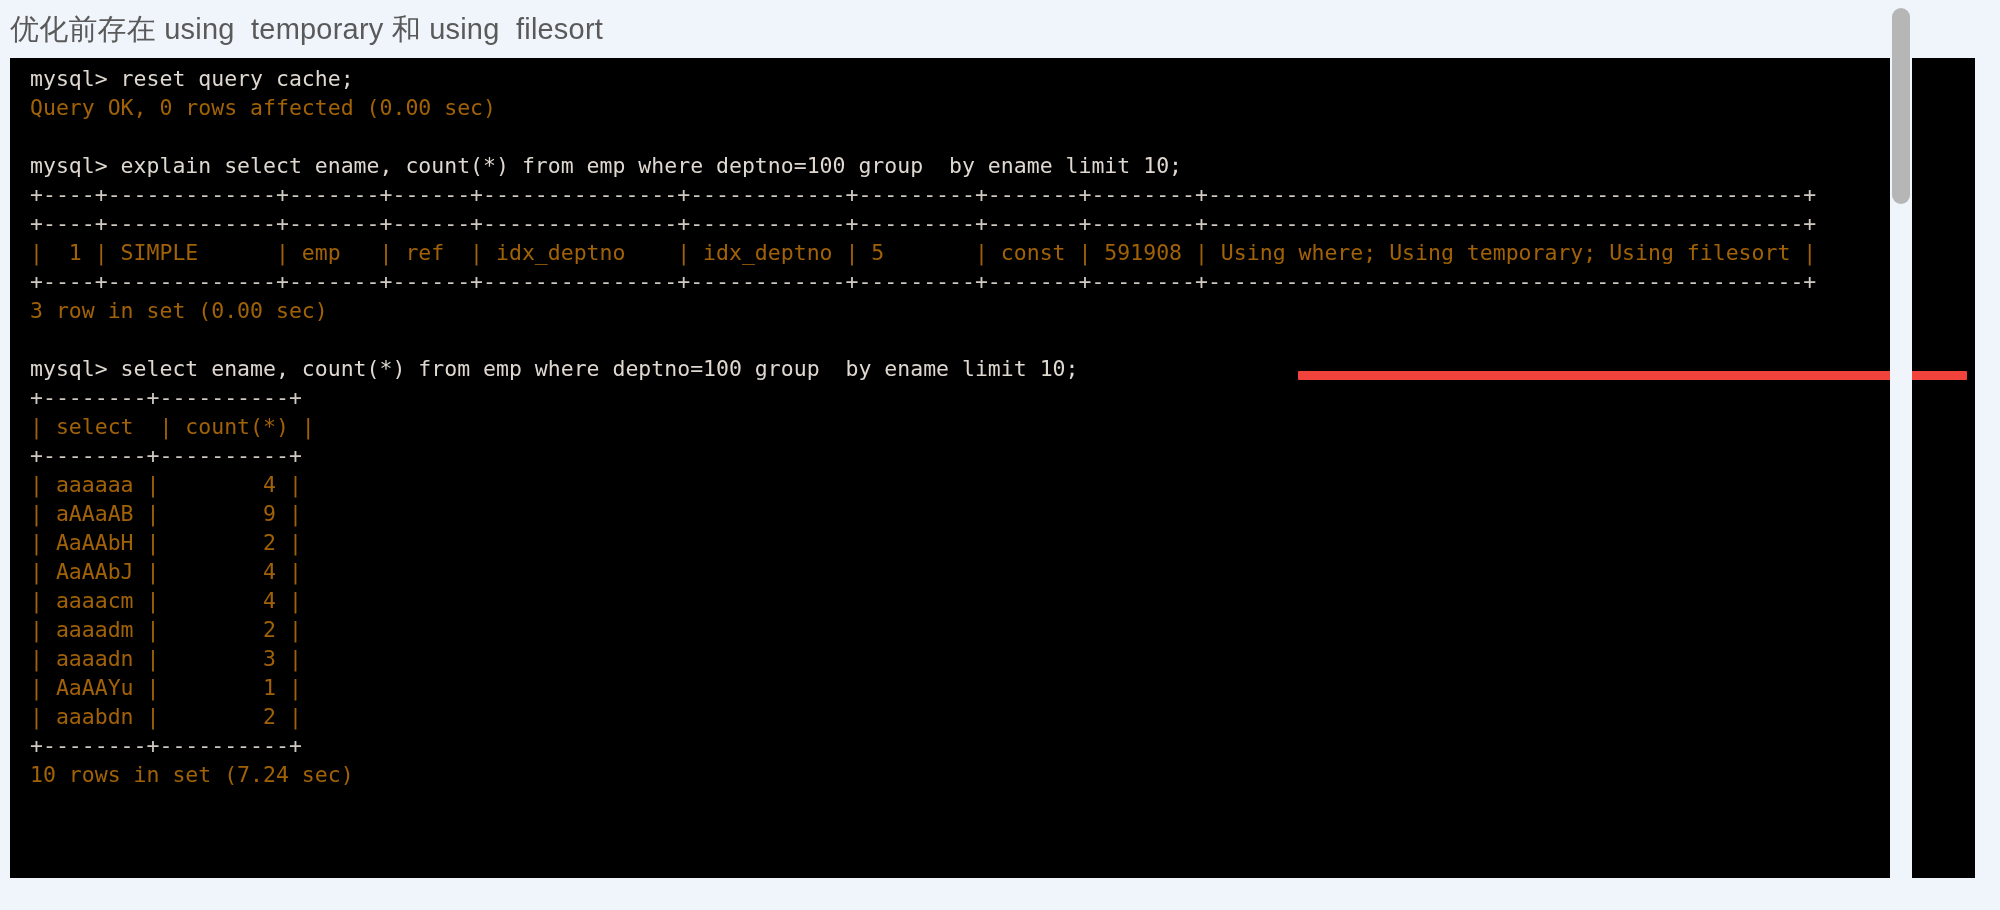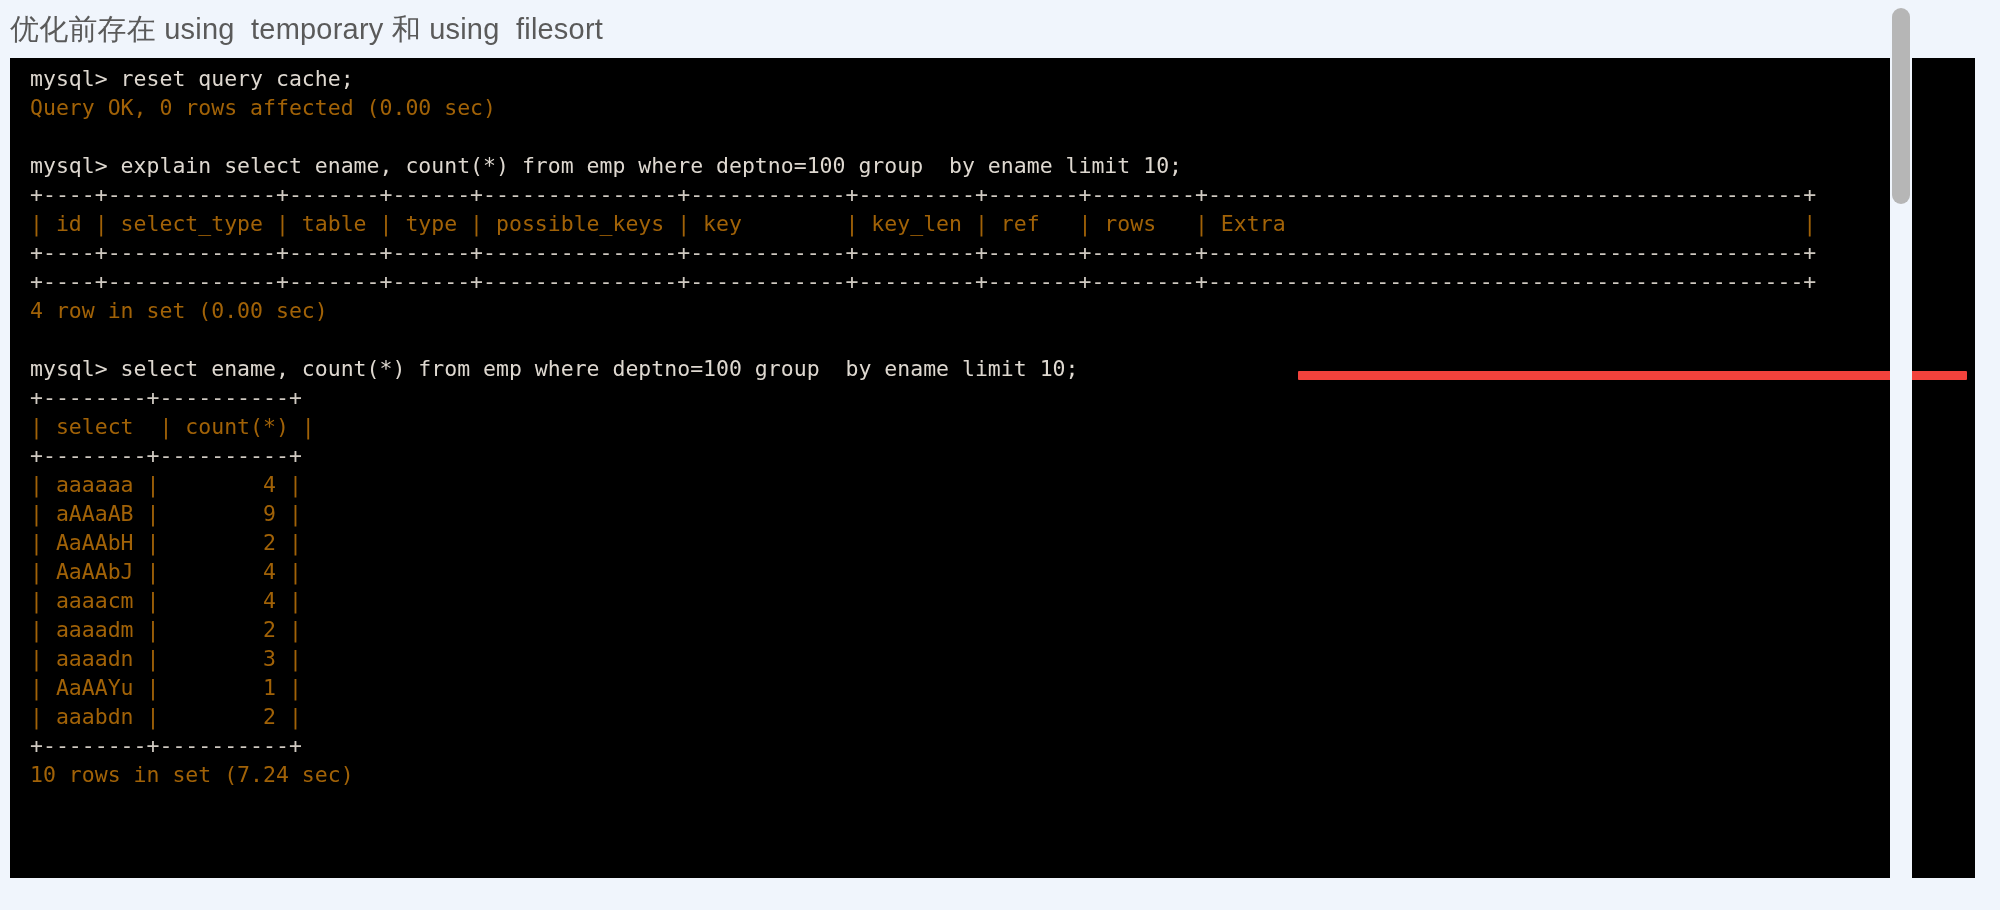--- a/index.html
+++ b/index.html
@@ -98,24 +98,24 @@
 
   <div class="caption">优化前存在 using  temporary 和 using  filesort</div>
 
   <div class="terminal">
     <div class="term-inner" id="term-inner">
         <div class="line prompt">mysql&gt; reset query cache;</div>
         <div class="line data">Query OK, 0 rows affected (0.00 sec)</div>
         <div class="line blank"> </div>
         <div class="line prompt">mysql&gt; explain select ename, count(*) from emp where deptno=100 group  by ename limit 10;</div>
         <div class="line rule">+----+-------------+-------+------+---------------+------------+---------+-------+--------+----------------------------------------------+</div>
-        <div class="line data">| id | select_type | table | type | possible_keys | key        | key_len | ref   | rows   | Extra                                        |</div>
         <div class="line rule">+----+-------------+-------+------+---------------+------------+---------+-------+--------+----------------------------------------------+</div>
+        <div class="line data">|  1 | SIMPLE      | emp   | ref  | idx_deptno    | idx_deptno | 5       | const | 591908 | Using where; Using temporary; Using filesort |</div>
         <div class="line rule">+----+-------------+-------+------+---------------+------------+---------+-------+--------+----------------------------------------------+</div>
-        <div class="line data">4 row in set (0.00 sec)</div>
+        <div class="line data">3 row in set (0.00 sec)</div>
         <div class="line blank"> </div>
         <div class="line prompt">mysql&gt; select ename, count(*) from emp where deptno=100 group  by ename limit 10;</div>
         <div class="line rule">+--------+----------+</div>
         <div class="line data">| select  | count(*) |</div>
         <div class="line rule">+--------+----------+</div>
         <div class="line data">| aaaaaa |        4 |</div>
         <div class="line data">| aAAaAB |        9 |</div>
         <div class="line data">| AaAAbH |        2 |</div>
         <div class="line data">| AaAAbJ |        4 |</div>
         <div class="line data">| aaaacm |        4 |</div>

